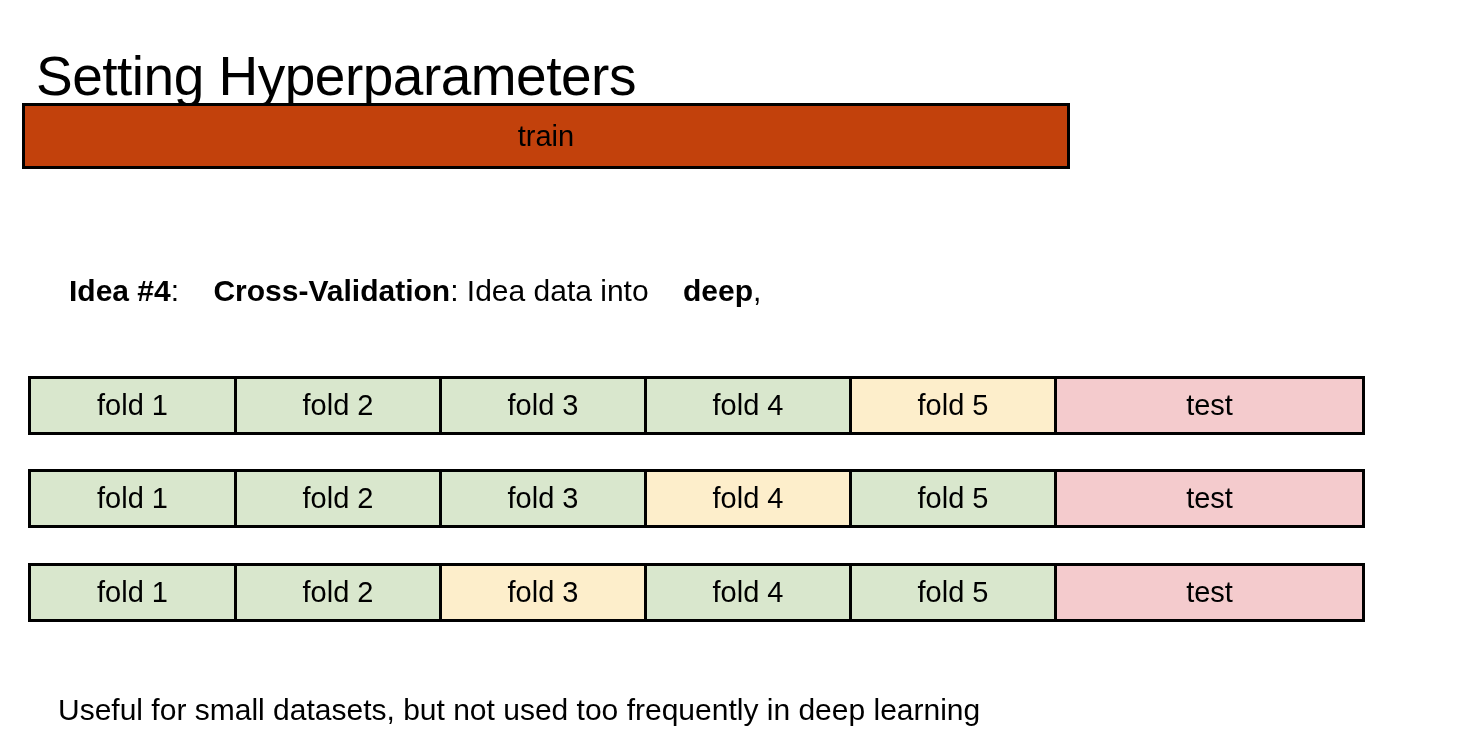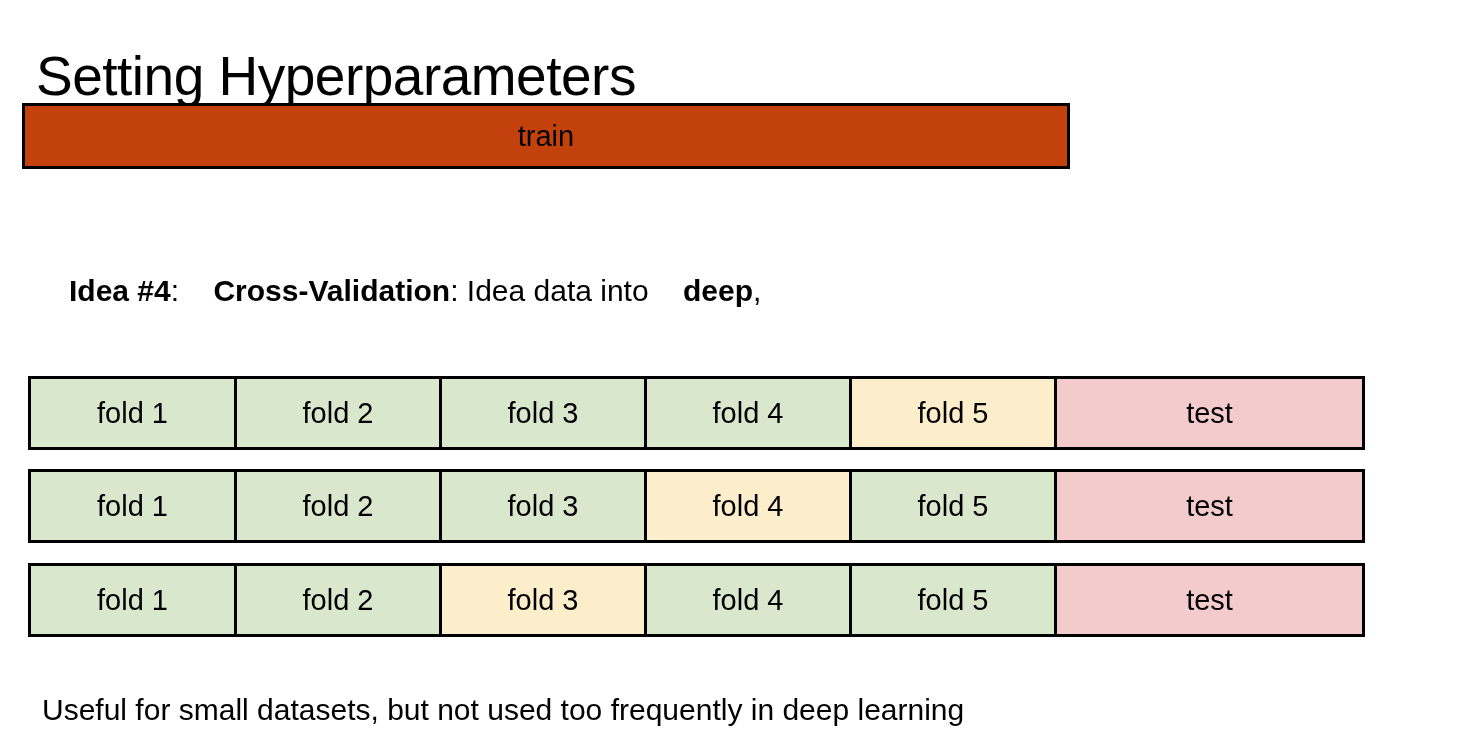--- a/index.html
+++ b/index.html
@@ -78,33 +78,33 @@
   .fold-row.row-1 { top: 469px; }
   .fold-row.row-2 { top: 563px; }
 
   .fold-cell {
     box-sizing: border-box;
     border: 3px solid #000000;
     margin-left: -3px;
     display: flex;
     align-items: center;
     justify-content: center;
-    height: 74px;
+    height: 59px;
   }
   .fold-cell:first-child { margin-left: 0; }
   .fold-cell .cell-label {
     font-size: 29px;
     line-height: 29px;
     white-space: nowrap;
   }
 
   
   .footer-note {
     position: absolute;
-    left: 42px;
+    left: 58px;
     top: 660px;
     font-size: 30px;
     line-height: 40px;
     white-space: nowrap;
   }
 </style>
 </head>
 <body style="background: rgb(255, 255, 255);">
 
 <div id="slide">

